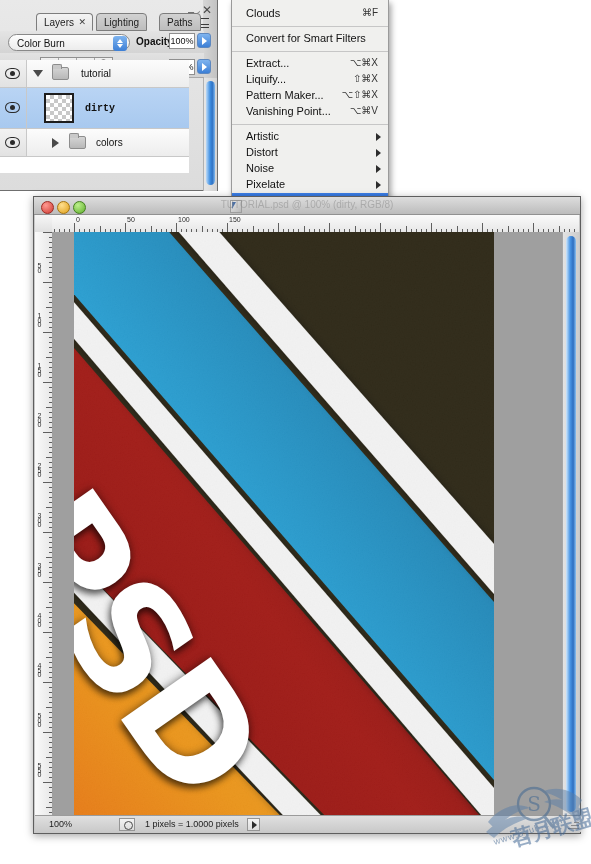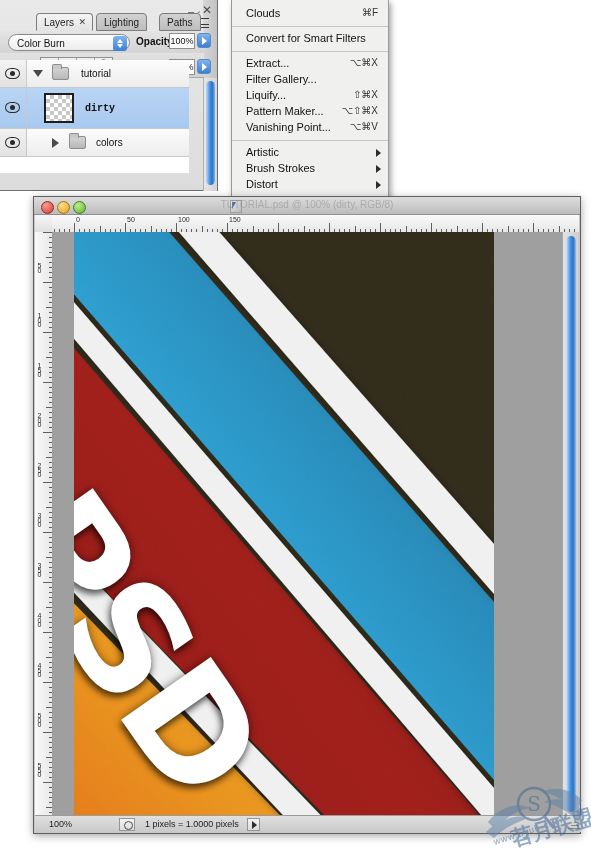--- a/index.html
+++ b/index.html
@@ -317,38 +317,34 @@
     <div class="mi">
       <span>Convert for Smart Filters</span>
     </div>
     <div class="msep"></div>
 
     <div class="mi">
       <span>Extract...</span>
       <span class="sc">⌥⌘X</span>
     </div>
     <div class="mi">
-      <span>Filter Gallery...</span>
-    </div>
-    <div class="mi">
       <span>Liquify...</span>
       <span class="sc">⇧⌘X</span>
     </div>
     <div class="mi">
       <span>Pattern Maker...</span>
       <span class="sc">⌥⇧⌘X</span>
     </div>
     <div class="mi">
       <span>Vanishing Point...</span>
       <span class="sc">⌥⌘V</span>
     </div>
     <div class="msep"></div>
 
     <div class="mi"><span>Artistic</span><i class="arrow"></i></div>
-    <div class="mi"><span>Brush Strokes</span><i class="arrow"></i></div>
     <div class="mi"><span>Distort</span><i class="arrow"></i></div>
     <div class="mi"><span>Noise</span><i class="arrow"></i></div>
     <div class="mi"><span>Pixelate</span><i class="arrow"></i></div>
     <div class="mi hl"><span>Render</span><i class="arrow"></i></div>
     <div class="mi"><span>Sharpen</span><i class="arrow"></i></div>
     <div class="mi"><span>Sketch</span><i class="arrow"></i></div>
     <div class="mi"><span>Stylize</span><i class="arrow"></i></div>
     <div class="mi"><span>Texture</span><i class="arrow"></i></div>
     <div class="mi"><span>Video</span><i class="arrow"></i></div>
     <div class="mi"><span>Other</span><i class="arrow"></i></div>

